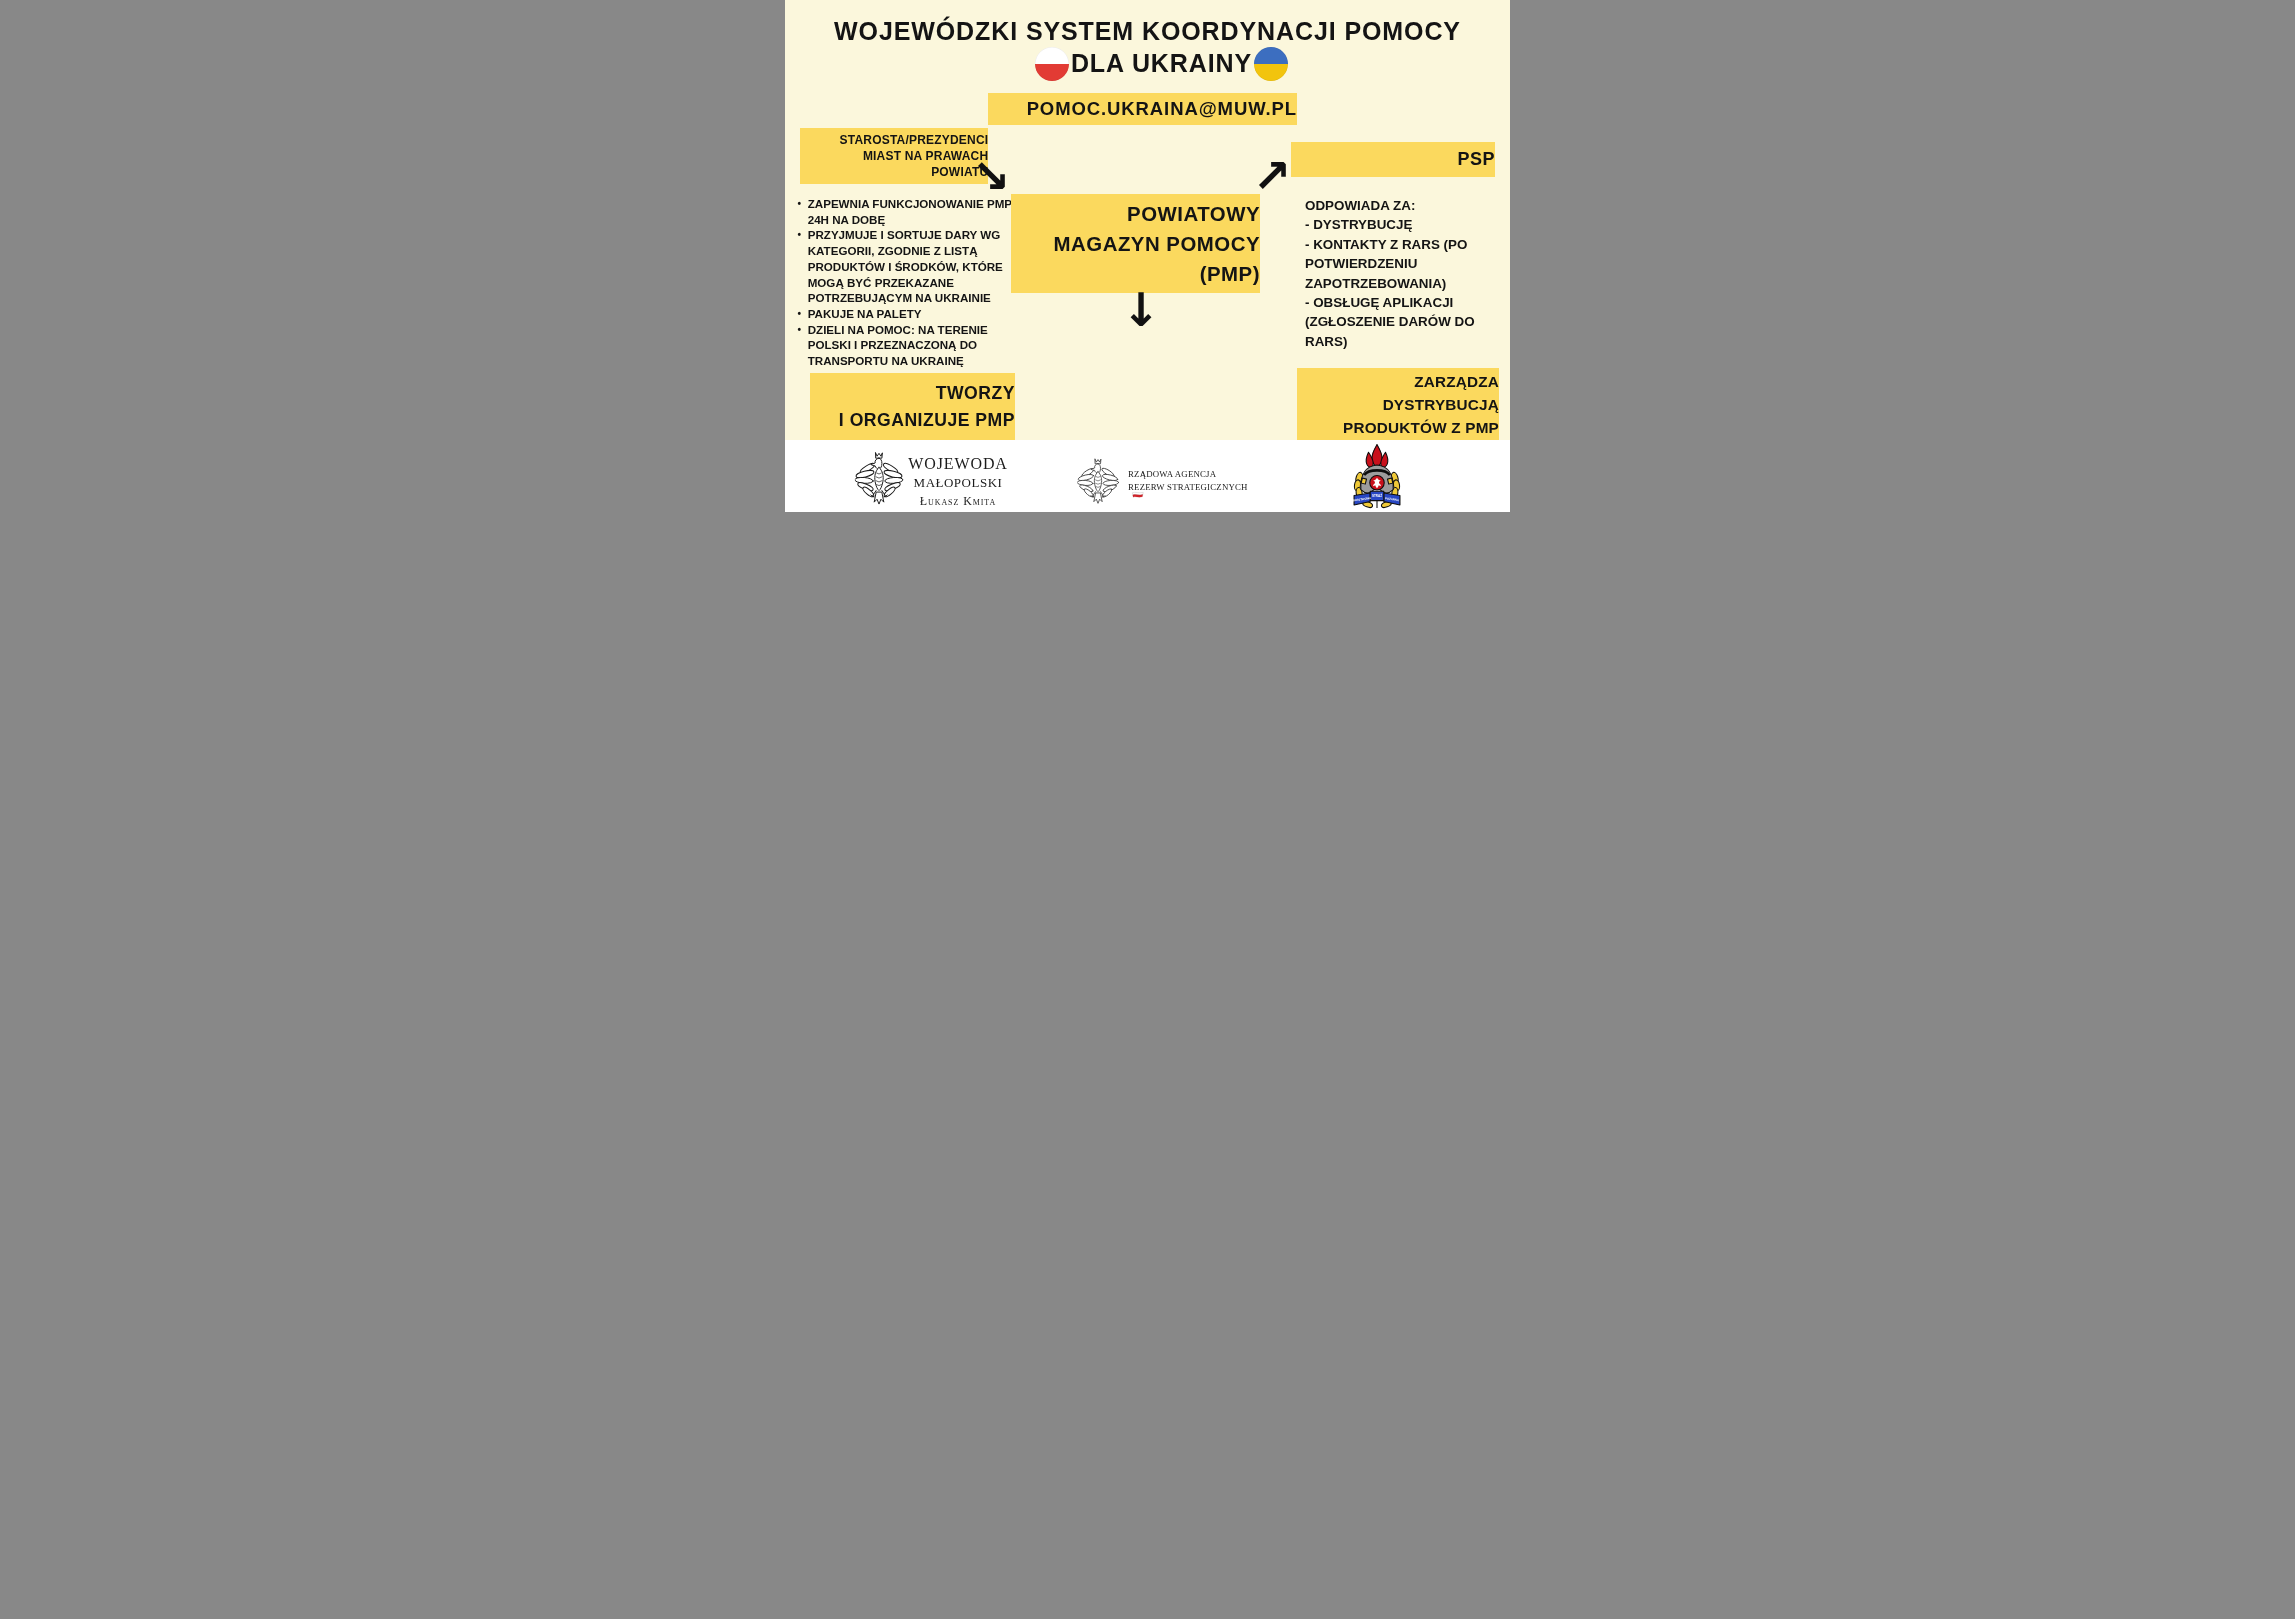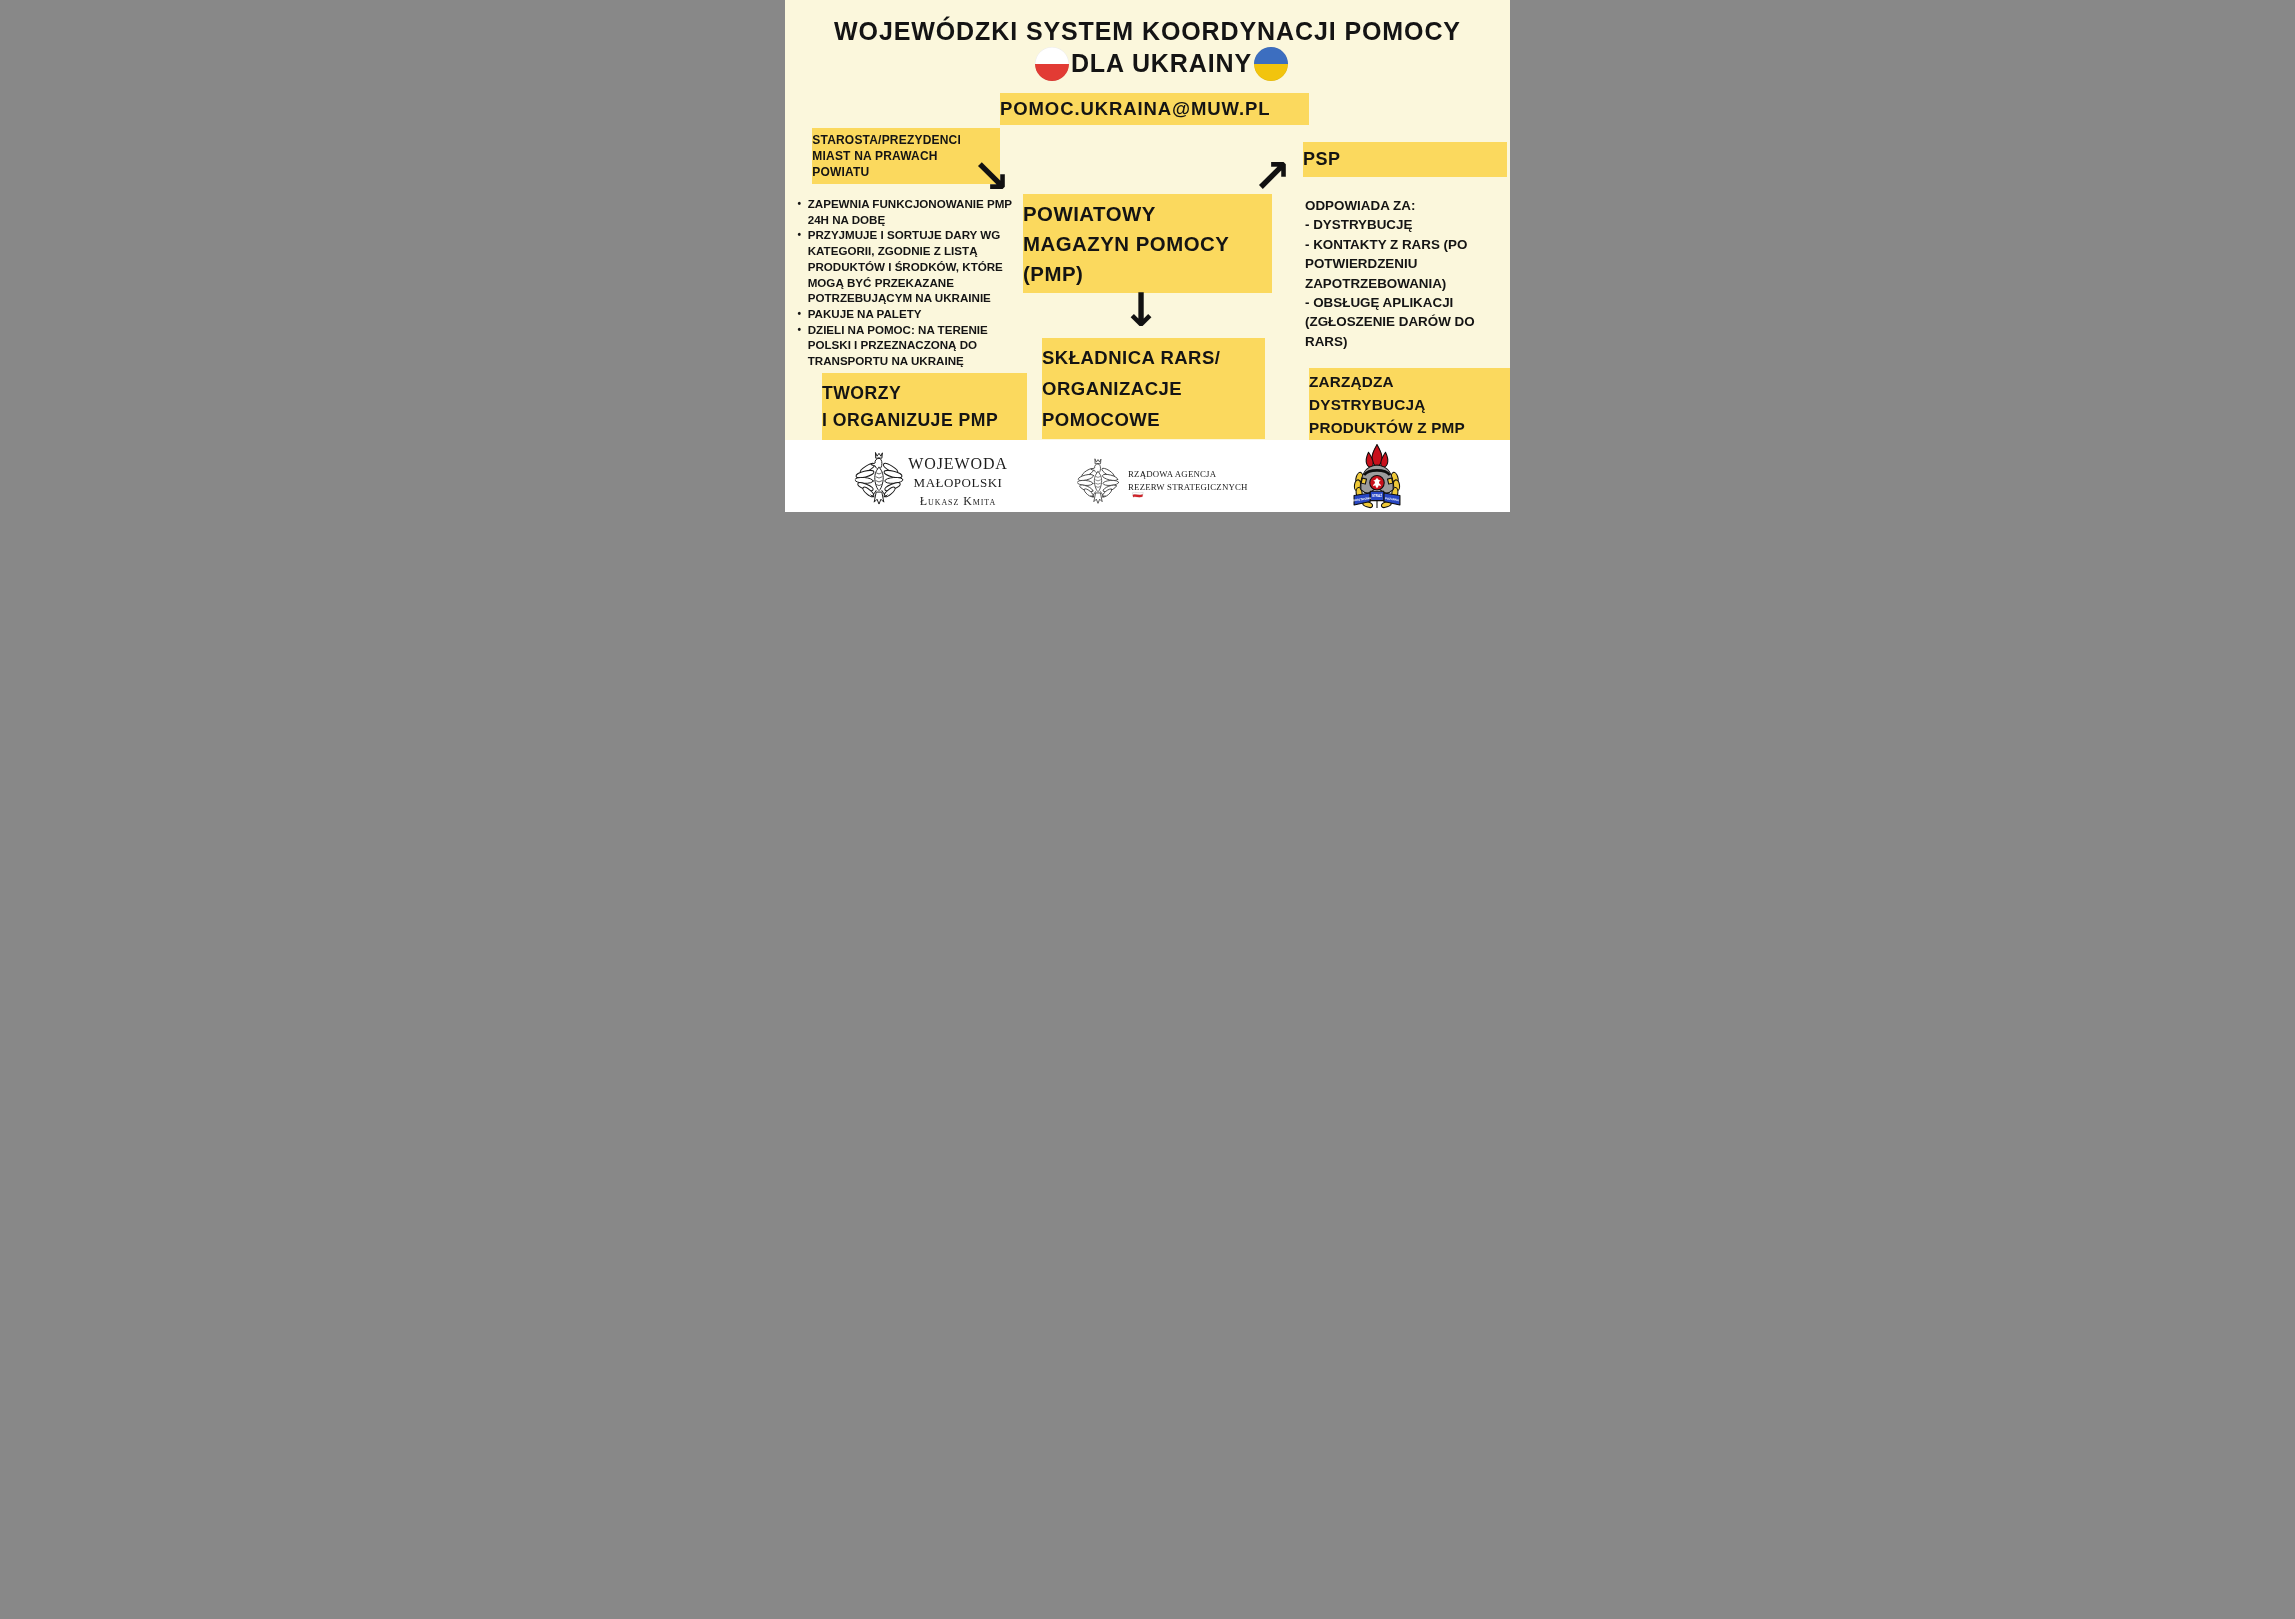--- a/index.html
+++ b/index.html
@@ -22,22 +22,22 @@
     left:0;right:0;top:46px;height:35px;
     display:flex;align-items:center;justify-content:center;gap:2px;margin-left:28px;
   }
   .title2{font-weight:bold;font-size:25px;letter-spacing:0.9px;}
   .flag{width:34px;height:34px;border-radius:50%;display:inline-block;box-shadow:inset 0 0 0 0.5px rgba(0,0,0,.08);}
   .flag-pl{background:linear-gradient(180deg,#ffffff 0 50%,#E23B34 50% 100%);}
   .flag-ua{background:linear-gradient(180deg,#3C6EC0 0 50%,#F2C40D 50% 100%);}
   
   .box{
     background:var(--box-yellow,#FBD95E);
-    display:flex;flex-direction:column;align-items:flex-start;justify-content:center;
-    text-align:center;font-weight:bold;margin-left:12px;
+    display:flex;flex-direction:column;align-items:flex-end;justify-content:center;
+    text-align:center;font-weight:bold;
   }
   .box .ln{display:block;}
   .email{left:203px;top:93px;width:309px;height:32px;font-size:18.5px;letter-spacing:0.9px;}
   .starosta{left:15.3px;top:128px;width:188px;height:56px;font-size:12px;letter-spacing:0.2px;line-height:16px;}
   .pmp{left:226px;top:194px;width:249px;height:99px;font-size:20.4px;letter-spacing:0.5px;line-height:30px;}
   .pspbox{left:506px;top:142px;width:204px;height:35px;font-size:18px;letter-spacing:0.5px;}
   .skladnica{left:245px;top:338px;width:223px;height:101px;font-size:18.5px;letter-spacing:0.5px;line-height:31px;}
   .tworzy{left:25px;top:373px;width:205px;height:67px;font-size:17.6px;letter-spacing:0.5px;line-height:27px;}
   .zarzadza{left:512px;top:368px;width:202px;height:73px;font-size:15.3px;letter-spacing:0.2px;line-height:23px;}
   
@@ -147,25 +147,20 @@
 
   <div class="abs duties">
     <div>ODPOWIADA ZA:</div>
     <div>- DYSTRYBUCJĘ</div>
     <div>- KONTAKTY Z RARS (PO POTWIERDZENIU ZAPOTRZEBOWANIA)</div>
     <div>- OBSŁUGĘ APLIKACJI (ZGŁOSZENIE DARÓW DO RARS)</div>
   </div>
 
   <span class="abs arrow a3">↓</span>
 
-  <div class="abs box skladnica">
-    <span class="ln">SKŁADNICA RARS/</span>
-    <span class="ln">ORGANIZACJE</span>
-    <span class="ln">POMOCOWE</span>
-  </div>
 
   <div class="abs box tworzy">
     <span class="ln">TWORZY</span>
     <span class="ln">I ORGANIZUJE PMP</span>
   </div>
 
   <div class="abs box zarzadza">
     <span class="ln">ZARZĄDZA</span>
     <span class="ln">DYSTRYBUCJĄ</span>
     <span class="ln">PRODUKTÓW Z PMP</span>

